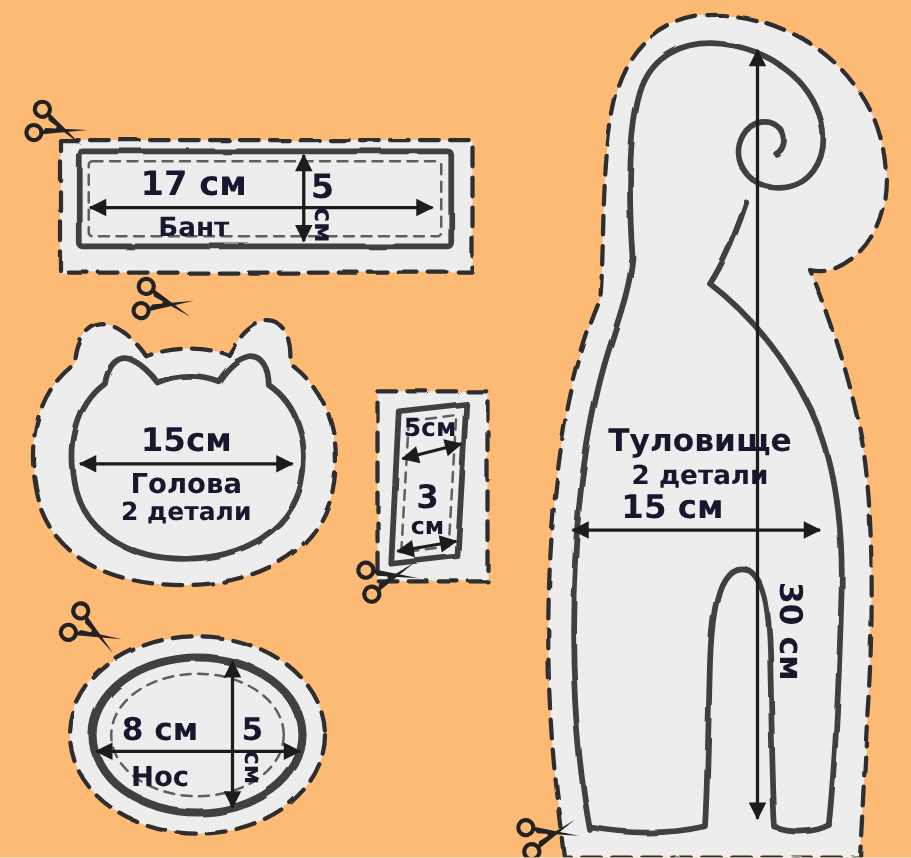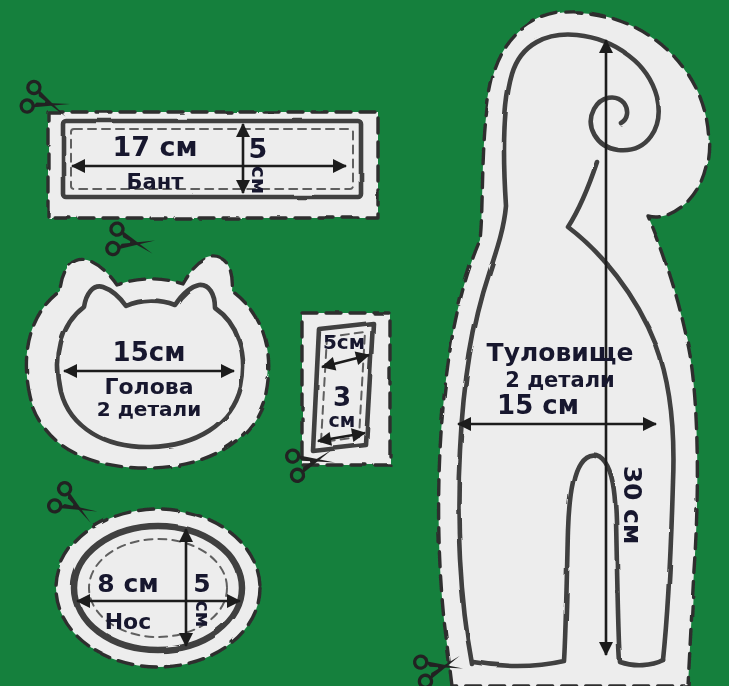--- a/index.html
+++ b/index.html
@@ -1,16 +1,16 @@
 <!DOCTYPE html>
 <html style="--piece-fill: #ededed; --cut-line: #2e2e2e; --sew-line: #3f3f3f; --text: #17172e;"><head>
 <meta charset="utf-8">
 <style>
   html,body{margin:0;padding:0;background:#ffffff;}
-  #stage{position:relative;width:729px;height:686px;background:#15803d;overflow:hidden;}
+  #stage{position:relative;width:729px;height:686px;background:#fdba74;overflow:hidden;}
   svg{display:block;}
   svg text{
     font-family:"DejaVu Sans","Liberation Sans",sans-serif;
     font-weight:700;
     fill:var(--text,#17172e);
     text-anchor:middle;
   }
   .t27{font-size:27px}
   .t26{font-size:26px}
   .t25{font-size:25px}

